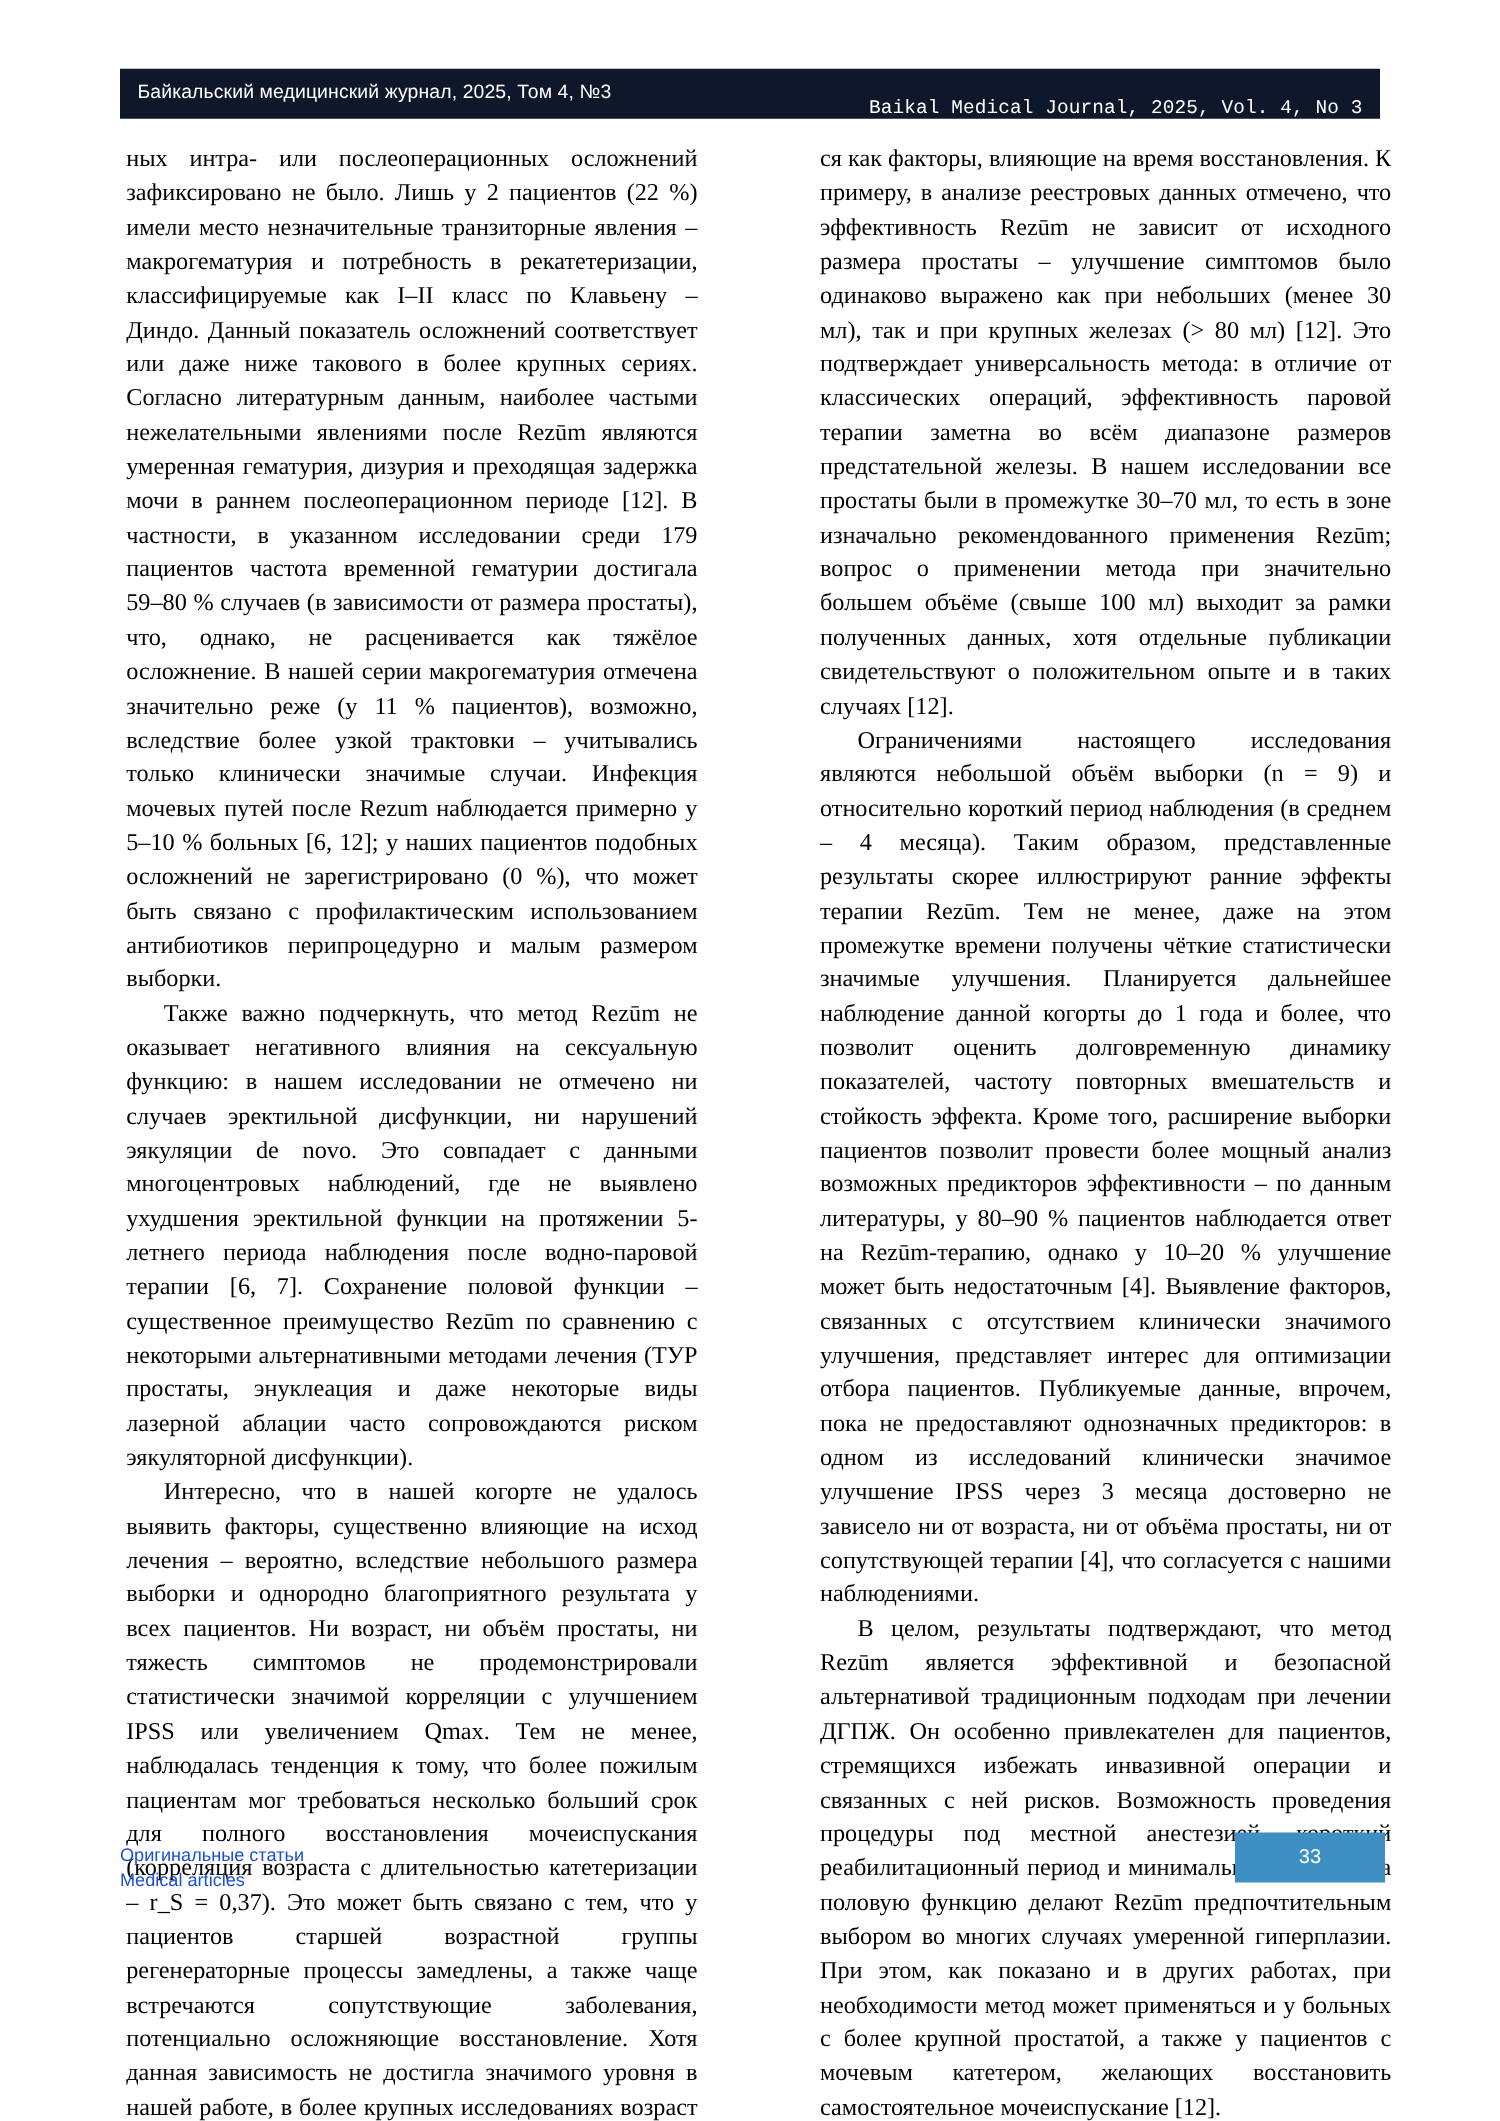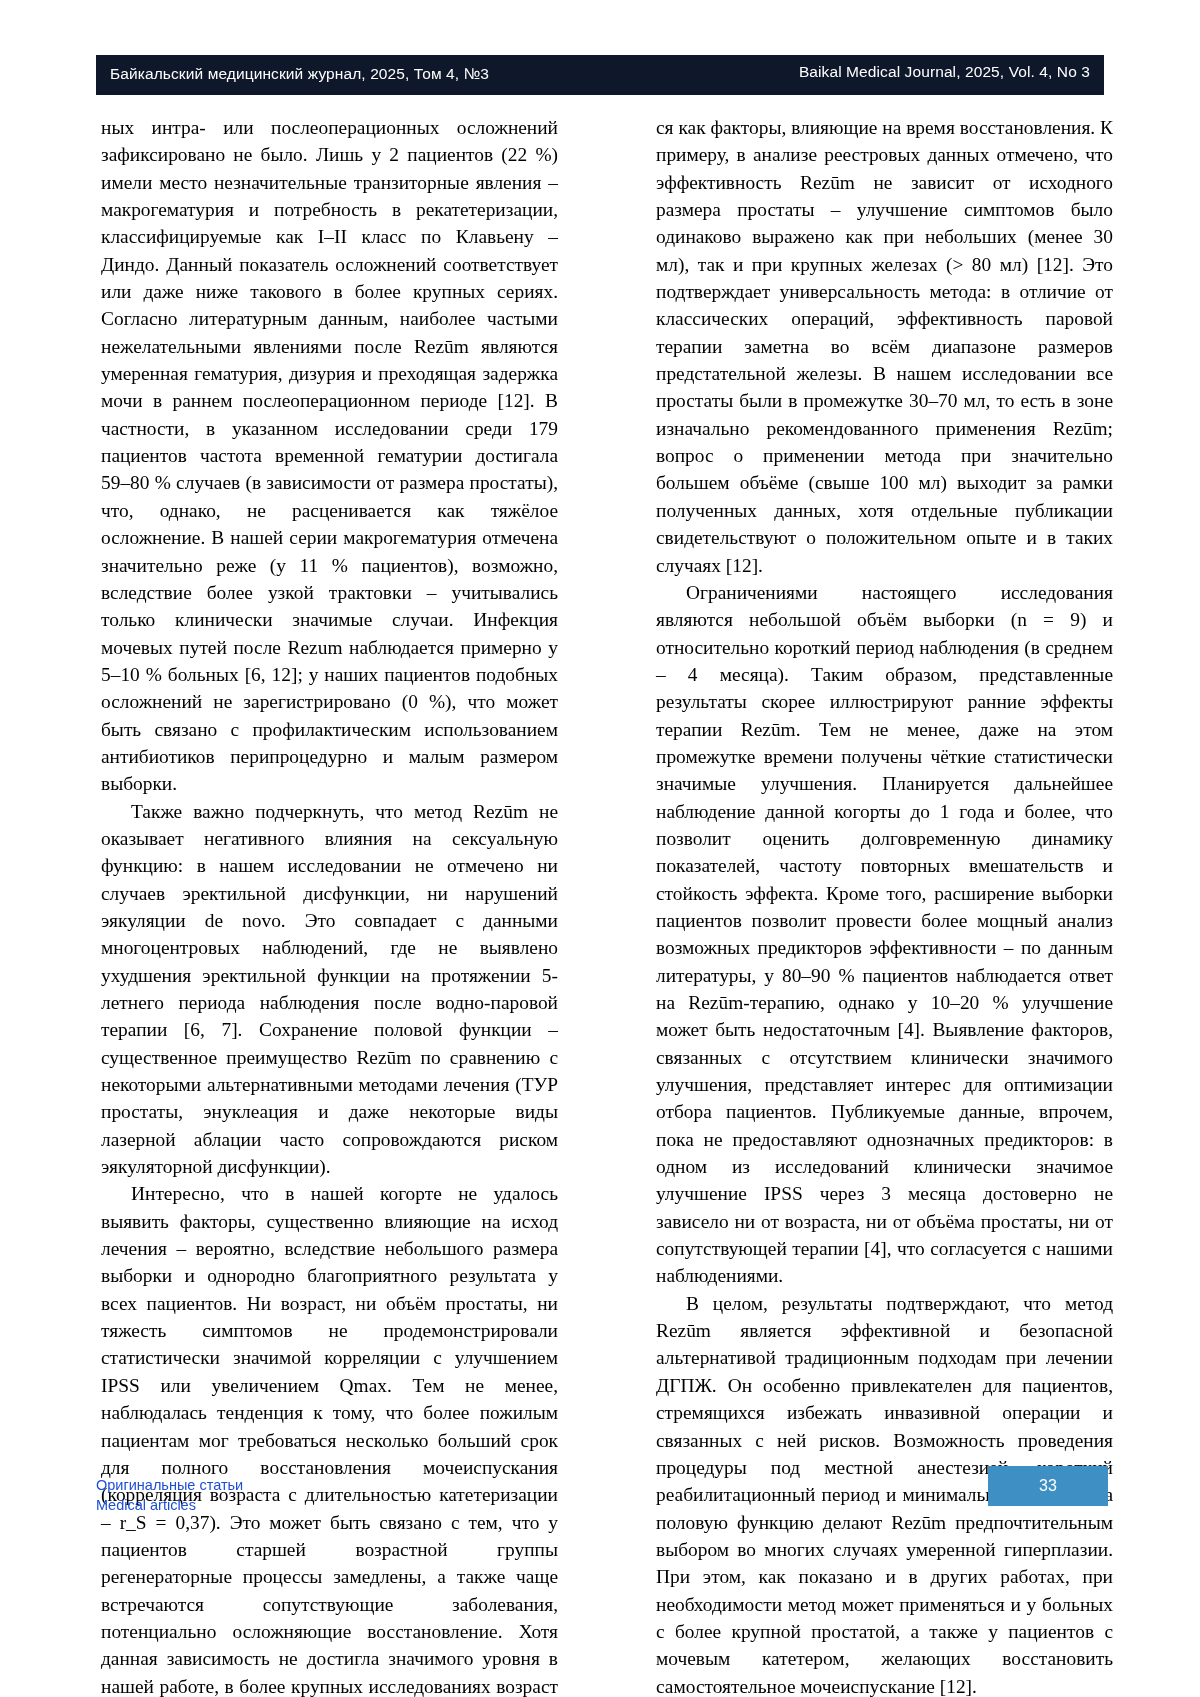--- a/index.html
+++ b/index.html
@@ -35,22 +35,22 @@
     position: absolute;
     left: 14px;
     top: 10px;
     font-family: "Liberation Sans", sans-serif;
     font-size: 15.5px;
     letter-spacing: 0.1px;
   }
   .header-right {
     position: absolute;
     right: 14px;
-    top: 8px;
-    font-family: Liberation Sans, sans-serif;
+    top: 22px;
+    font-family: Liberation Mono, monospace;
     font-size: 15.5px;
     letter-spacing: 0.1px;
   }
   .columns {
     position: absolute;
     left: 101px;
     top: 114px;
     width: 1012px;
     height: 1330px;
     text-decoration: underline;

